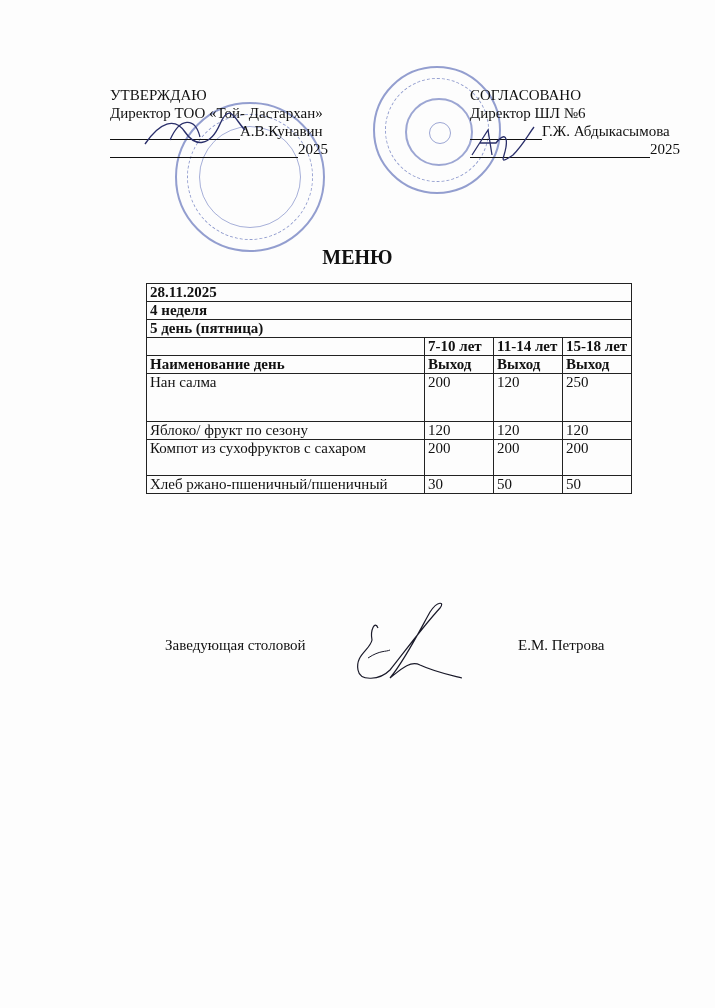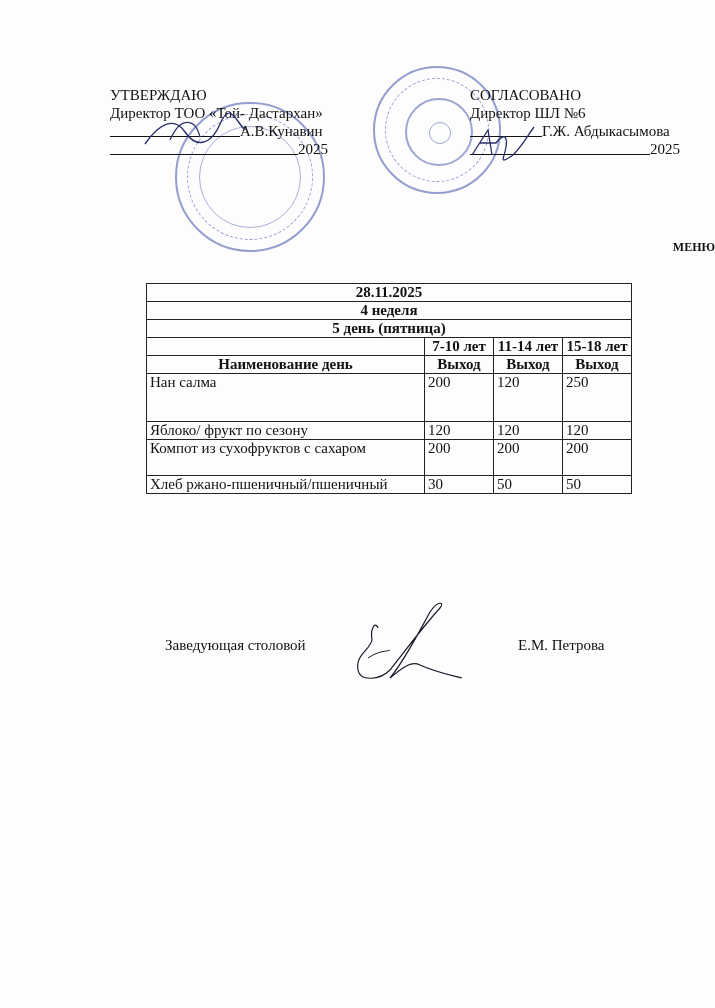--- a/index.html
+++ b/index.html
@@ -4,40 +4,40 @@
   <style>
     html, body { margin: 0; padding: 0; }
     body {
       width: 715px; height: 1008px; background: #fdfdfd; position: relative; overflow: hidden;
       font-family: "Liberation Serif", "DejaVu Serif", serif; color: #111;
     }
     .page { position: absolute; inset: 0; padding-left: 48px; }
     .header-left { position: absolute; left: 110px; top: 86px; width: 250px; font-size: 15px; line-height: 18px; }
     .header-right { position: absolute; left: 470px; top: 86px; width: 225px; font-size: 15px; line-height: 18px; }
     .hl { white-space: nowrap; position: relative; }
-    .line-row { display: flex; white-space: nowrap; }
+    .line-row { display: flex; align-items: flex-end; white-space: nowrap; }
     .uline { border-bottom: 1px solid #111; display: inline-block; height: 14px; }
     .stamp {
       position: absolute; border-radius: 50%; border: 2px solid rgba(60,80,170,0.55);
       box-sizing: border-box;
     }
     .stamp .inner { position: absolute; border-radius: 50%; border: 1px dashed rgba(60,80,170,0.55); inset: 10px; }
     .stamp .inner2 { position: absolute; border-radius: 50%; border: 1px solid rgba(60,80,170,0.45); inset: 22px; }
     .stamp-left { left: 175px; top: 102px; width: 150px; height: 150px; }
     .stamp-right { left: 373px; top: 66px; width: 128px; height: 128px; }
     .emblem { position: absolute; left: 30px; top: 30px; width: 64px; height: 64px; border-radius: 50%; border: 2px solid rgba(60,80,170,0.5); }
     .emblem::after { content: ""; position: absolute; left: 22px; top: 22px; width: 20px; height: 20px; border-radius: 50%; border: 1px solid rgba(60,80,170,0.5); }
     .sig { position: absolute; }
-    h1.title { position: absolute; left: 0; right: 0; top: 240px; margin: 0; text-align: right; font-size: 12px; font-weight: bold; }
+    h1.title { position: absolute; left: 0; right: 0; top: 240px; margin: 6px; text-align: center; font-size: 20px; font-weight: bold; }
     table.menu {
       position: absolute; left: 146px; top: 283px; width: 486px; border-collapse: collapse;
       font-size: 15px; line-height: 17px;
     }
     table.menu td { border: 1px solid #222; padding: 0 3px; vertical-align: top; }
-    .center { text-align: center; }
+    .center { text-align: left; }
     .bold { font-weight: bold; }
     .col-name { width: 263px; }
     .col-v { width: 60px; }
     .row-tall td { height: 47px; }
     .row-tall2 td { height: 35px; }
     .footer { position: absolute; top: 637px; font-size: 15px; }
     .footer-left { left: 165px; }
     .footer-right { left: 518px; }
   </style>
 </head>

